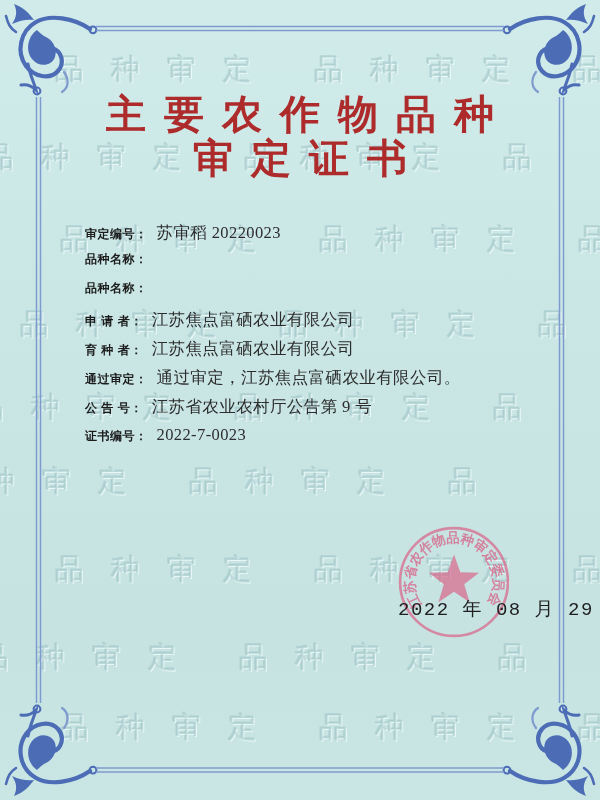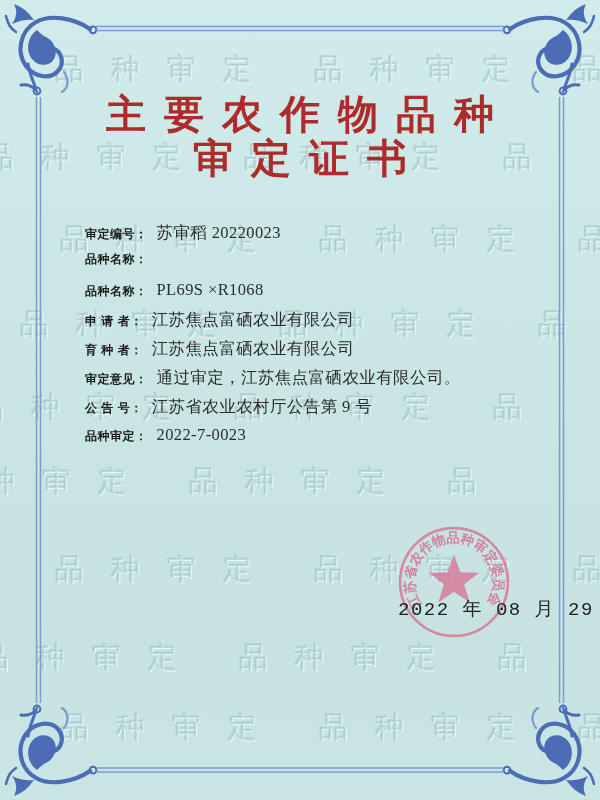--- a/index.html
+++ b/index.html
@@ -132,40 +132,39 @@
     <div class="fields">
       <div class="field-row">
         <span class="field-label">审定编号：</span>
         <span class="field-value">苏审稻 20220023</span>
       </div>
       <div class="field-row">
         <span class="field-label">品种名称：</span>
       </div>
       <div class="field-row">
         <span class="field-label">品种名称：</span>
-        <span class="field-value">PL69S ×R1068</span>
       </div>
       <div class="field-row">
         <span class="field-label">申 请 者：</span>
         <span class="field-value">江苏焦点富硒农业有限公司</span>
       </div>
       <div class="field-row">
         <span class="field-label">育 种 者：</span>
         <span class="field-value">江苏焦点富硒农业有限公司</span>
       </div>
       <div class="field-row">
-        <span class="field-label">审定意见：</span>
+        <span class="field-label">通过审定：</span>
         <span class="field-value">通过审定，江苏焦点富硒农业有限公司。</span>
       </div>
       <div class="field-row">
         <span class="field-label">公 告 号：</span>
         <span class="field-value">江苏省农业农村厅公告第 9 号</span>
       </div>
       <div class="field-row">
-        <span class="field-label">品种审定：</span>
+        <span class="field-label">证书编号：</span>
         <span class="field-value">2022-7-0023</span>
       </div>
     </div>
 
     <svg class="stamp" width="120" height="120" viewBox="0 0 118 118">
       <defs>
         <path id="seal-arc" d="M27.1,81.4 A39,39 0 1 1 90.9,81.4" fill="none"></path>
       </defs>
       <circle cx="59" cy="59" r="53" fill="none" stroke="#d8688b" stroke-width="2.6" opacity="0.85"></circle>
       <polygon points="59,32 65.2,49.5 83.7,50 69,61.2 74.3,79 59,68.5 43.7,79 49,61.2 34.3,50 52.8,49.5" fill="#d8688b" opacity="0.82"></polygon>

